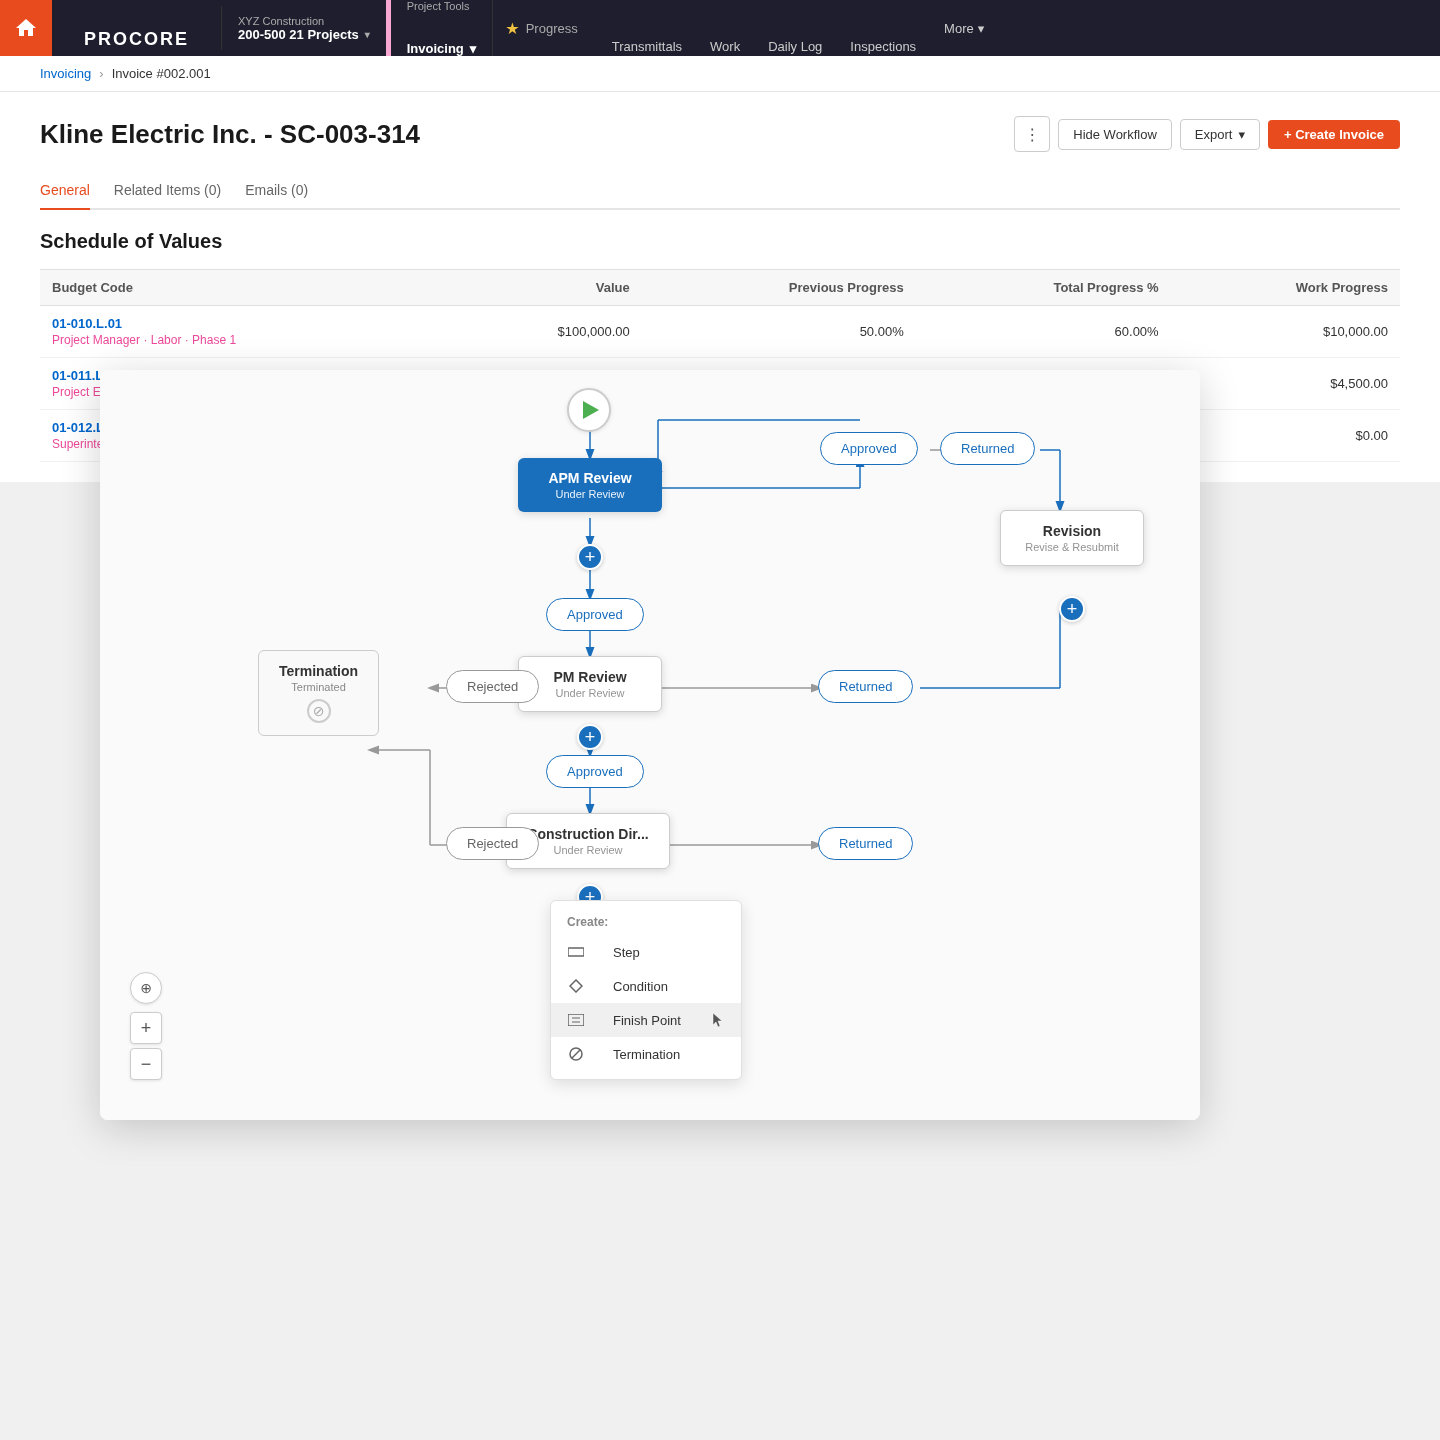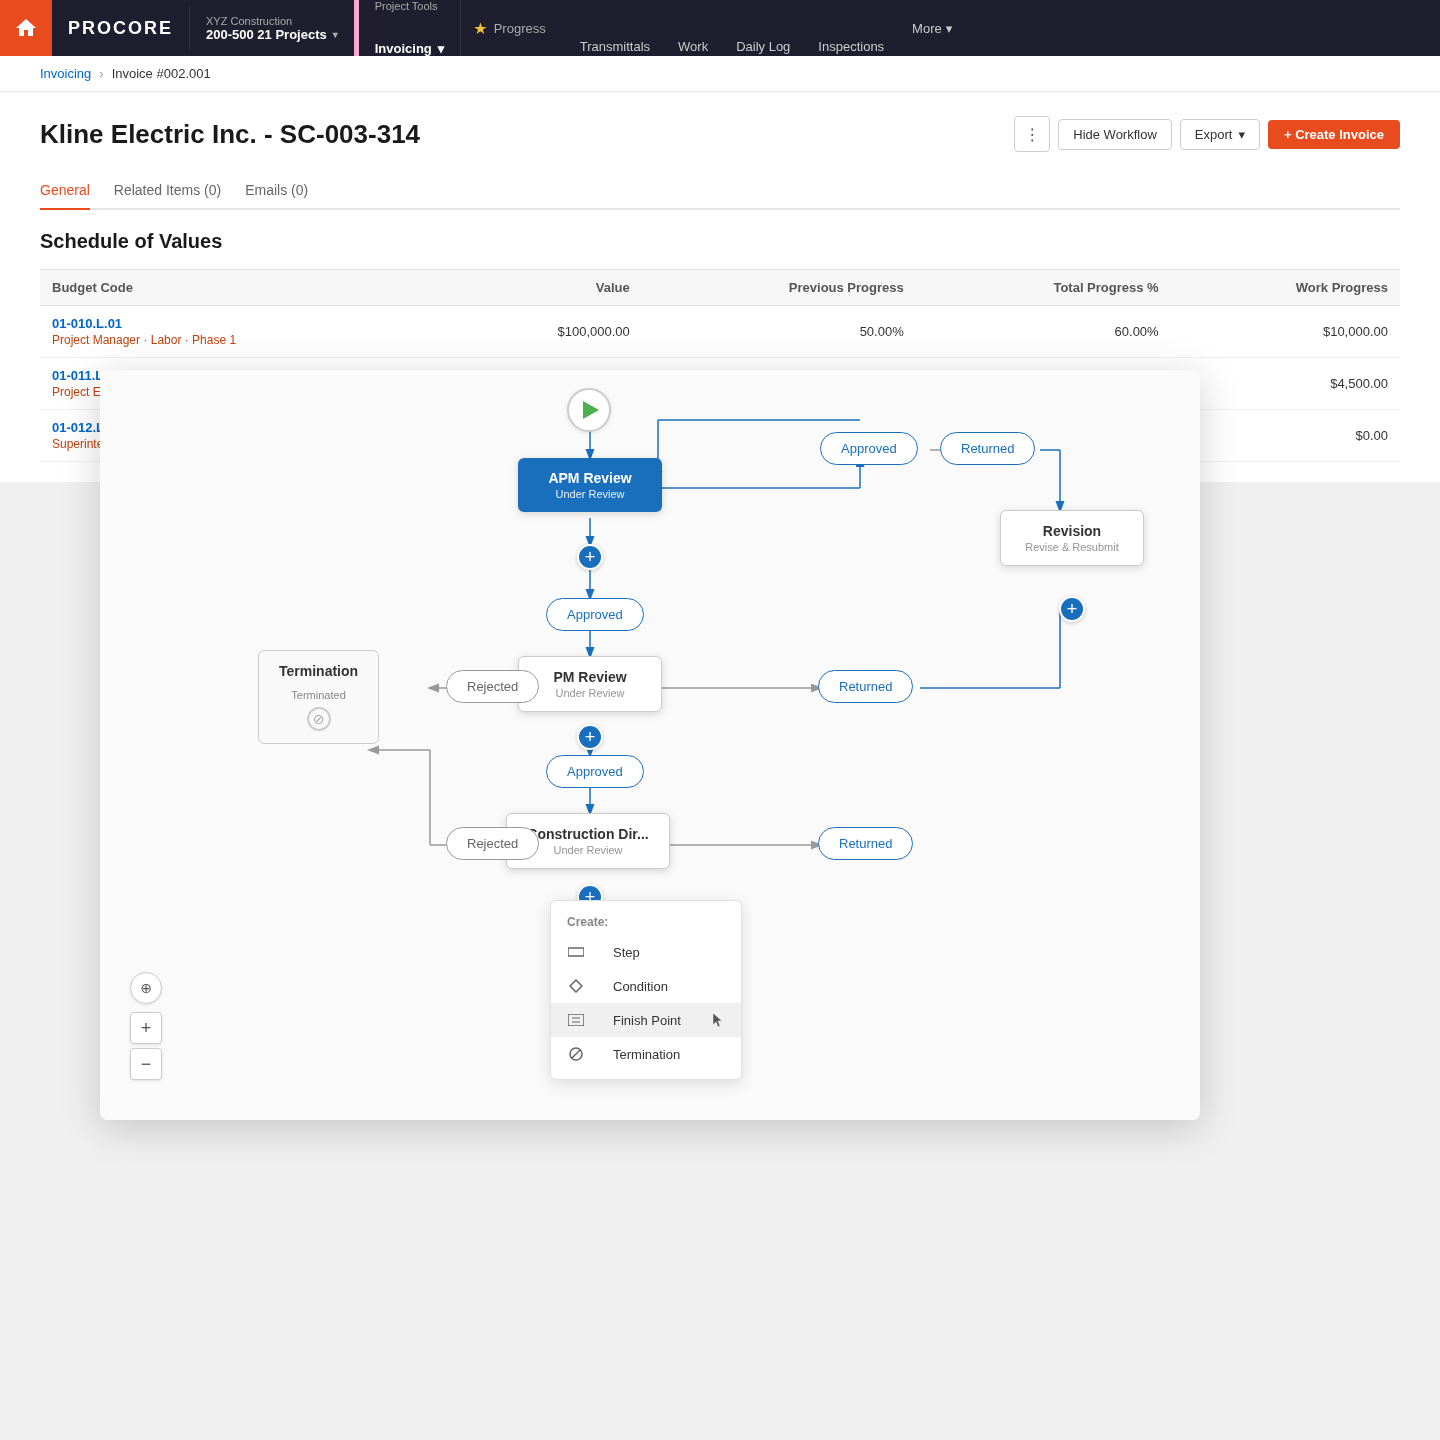--- a/index.html
+++ b/index.html
@@ -1,19 +1,19 @@
 <!DOCTYPE html>
 <html><head>
   <meta charset="utf-8">
   <style>
     * { box-sizing: border-box; margin: 0; padding: 0; }
     body { font-family: -apple-system, BlinkMacSystemFont, 'Segoe UI', sans-serif; background: #f0f0f0; width: 1440px; min-height: 1440px; overflow: hidden; }
     .nav-home { background: #e84c1e; width: 52px; height: 56px; display: flex; align-items: center; justify-content: center; flex-shrink: 0; }
     .nav-home svg { width: 24px; height: 24px; fill: white; }
-    .nav-logo { padding: 0 16px; border-right: 1px solid #333; height: 44px; display: flex; align-items: center; }
+    .nav-logo { padding: 0 32px; border-right: 1px solid #333; height: 44px; display: flex; align-items: flex-end; }
     .nav-project { padding: 0 16px; border-right: 5px solid #f9a8d4; height: 56px; display: flex; flex-direction: column; justify-content: center; cursor: pointer; }
     .nav-project-sub { color: #aaa; font-size: 11px; }
     .nav-project-main { color: white; font-size: 13px; font-weight: 600; display: flex; align-items: center; gap: 6px; }
     .nav-dropdown-arrow { color: #aaa; font-size: 10px; }
     .nav-tool { padding: 0 16px; border-right: 1px solid #333; height: 56px; display: flex; flex-direction: column; justify-content: space-between; cursor: pointer; }
     .nav-tool-sub { color: #aaa; font-size: 11px; }
     .nav-tool-main { color: white; font-size: 13px; font-weight: 600; display: flex; align-items: center; gap: 6px; }
     .nav-favorites { padding: 0 12px; display: flex; align-items: center; gap: 6px; color: #aaa; font-size: 13px; cursor: pointer; }
     .nav-links { display: flex; align-items: center; gap: 0; margin-left: 8px; }
     .nav-link { color: #ccc; font-size: 13px; padding: 0 14px; height: 56px; display: flex; align-items: center; cursor: pointer; margin-top: 36px; }
@@ -42,41 +42,41 @@
 
     
     .sov-section { padding: 20px 0; background: white; }
     .sov-title { font-size: 20px; font-weight: 600; color: #1a1a1a; margin-bottom: 16px; }
     .sov-table { width: 100%; border-collapse: collapse; font-size: 13px; }
     .sov-table th { background: #f7f7f7; padding: 10px 12px; text-align: left; color: #555; font-weight: 600; border-bottom: 1px solid #e0e0e0; border-top: 1px solid #e0e0e0; }
     .sov-table th.right { text-align: right; }
     .sov-table td { padding: 10px 12px; border-bottom: 1px solid #f0f0f0; color: #333; }
     .sov-table td.right { text-align: right; }
     .sov-table td .budget-code { font-weight: 600; color: #0066cc; font-size: 13px; }
-    .sov-table td .budget-desc { font-size: 12px; color: #c2410c; margin-top: 2px; }
+    .sov-table td .budget-desc { font-size: 12px; color: #ec4899; margin-top: 2px; }
 
     
     .workflow-overlay { position: absolute; top: 370px; left: 100px; width: 1100px; height: 750px; background: white; border-radius: 8px; box-shadow: 0 8px 40px rgba(0,0,0,0.18); overflow: hidden; }
     .workflow-canvas { width: 100%; height: 100%; position: relative; background: #fafafa; }
 
     
     .wf-node { position: absolute; cursor: pointer; }
     .wf-node-rect { background: #1a6fbd; color: white; border-radius: 6px; padding: 12px 20px; text-align: center; font-weight: 600; font-size: 14px; min-width: 120px; box-shadow: 0 2px 8px rgba(0,0,0,0.15); }
     .wf-node-rect .node-sub { font-size: 11px; font-weight: 400; opacity: 0.9; margin-top: 2px; }
     .wf-node-pill { border: 1.5px solid #1a6fbd; border-radius: 20px; padding: 8px 20px; background: white; text-align: center; font-size: 13px; color: #1a6fbd; white-space: nowrap; }
     .wf-node-rect.white-bg { background: white; color: #333; border: 1.5px solid #ccc; }
     .wf-node-rect.white-bg .node-sub { color: #888; }
 
     
     .wf-add-btn { width: 26px; height: 26px; border-radius: 50%; background: #1a6fbd; color: white; display: flex; align-items: center; justify-content: center; font-size: 18px; font-weight: 300; cursor: pointer; border: 2px solid white; box-shadow: 0 1px 4px rgba(0,0,0,0.2); }
 
     
     .wf-termination { background: #f9f9f9; border: 1.5px solid #ccc; border-radius: 6px; padding: 12px 20px; text-align: center; }
     .wf-termination .term-title { font-size: 14px; font-weight: 600; color: #333; }
-    .wf-termination .term-sub { font-size: 11px; color: #888; margin-top: 10px; }
+    .wf-termination .term-sub { font-size: 11px; color: #888; margin-top: 2px; }
     .term-icon { width: 24px; height: 24px; border-radius: 50%; border: 2px solid #ccc; display: flex; align-items: center; justify-content: center; margin: 6px auto 0; color: #aaa; font-size: 14px; }
 
     
     .wf-play-btn { width: 44px; height: 44px; border-radius: 50%; background: white; border: 2px solid #ccc; display: flex; align-items: center; justify-content: center; cursor: pointer; box-shadow: 0 1px 4px rgba(0,0,0,0.1); }
     .wf-play-icon { width: 0; height: 0; border-top: 9px solid transparent; border-bottom: 9px solid transparent; border-left: 16px solid #4caf50; margin-left: 3px; }
 
     
     .context-menu { position: absolute; background: white; border: 1px solid #e0e0e0; border-radius: 6px; box-shadow: 0 4px 16px rgba(0,0,0,0.12); padding: 8px 0; min-width: 160px; z-index: 100; }
     .context-menu-header { padding: 6px 16px; font-size: 12px; color: #888; font-weight: 600; }
     .context-menu-item { padding: 8px 16px; font-size: 13px; color: #333; display: flex; align-items: center; gap: 28px; cursor: pointer; }

